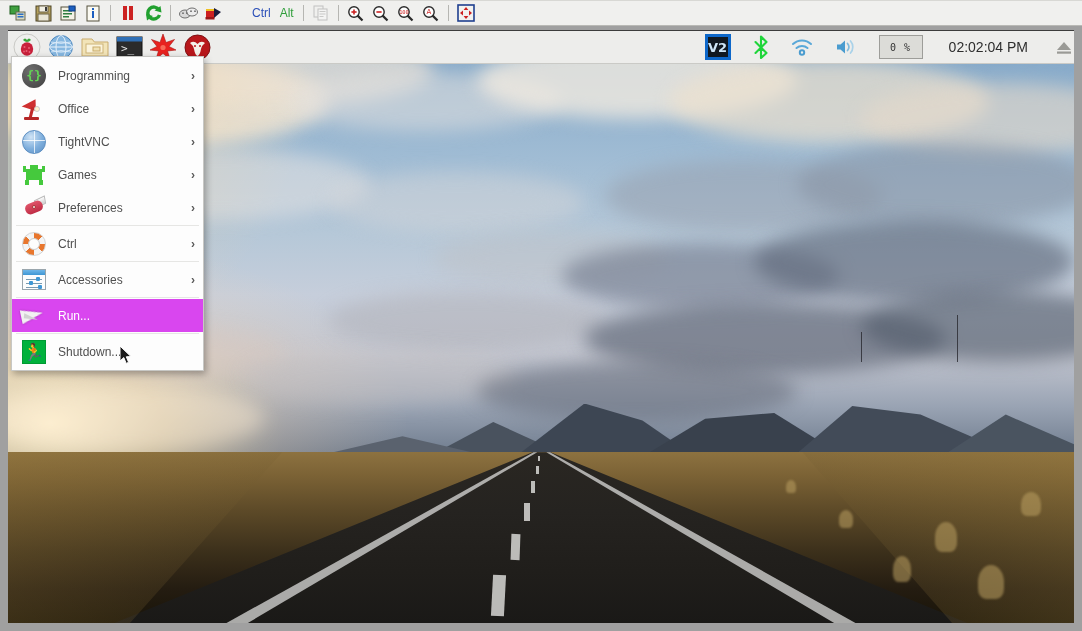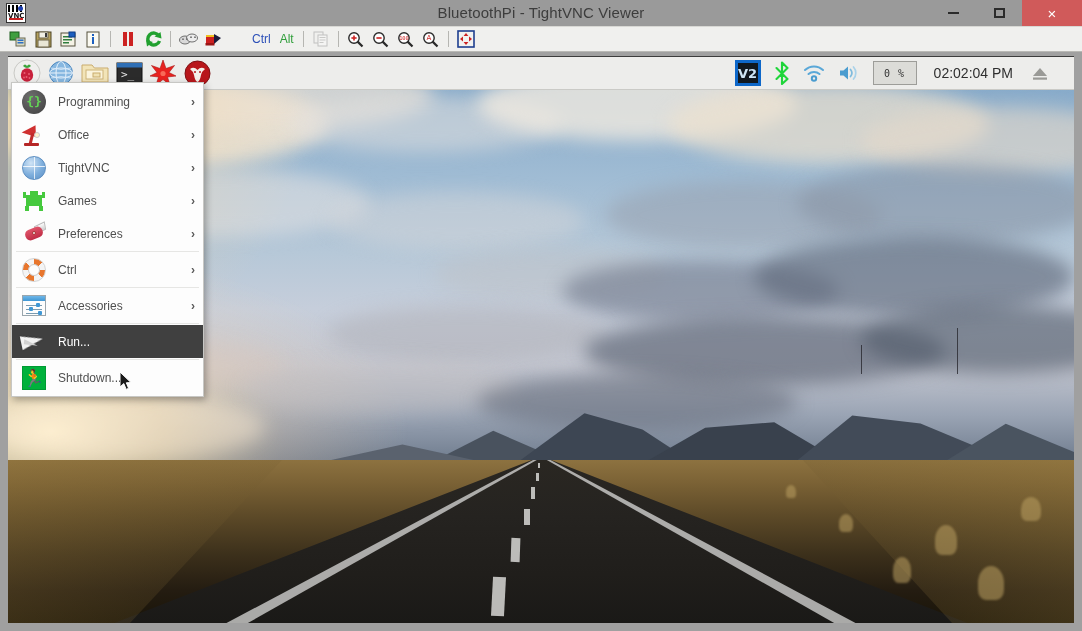--- a/index.html
+++ b/index.html
@@ -207,22 +207,22 @@
     z-index: 20;
   }
   .launcher-zone { display: flex; align-items: center; gap: 4px; padding-left: 4px; }
   .launcher {
     width: 30px; height: 30px;
     display: flex; align-items: center; justify-content: center;
     position: relative;
   }
   .tray-zone {
     margin-left: auto;
-    display: flex; align-items: center; gap: 13px;
-    padding-right: 24px; height: 22px;
+    display: flex; align-items: center; gap: 22px;
+    padding-right: 0; height: 22px;
   }
   .tray-item { display: flex; align-items: center; justify-content: center; height: 30px; }
   .cpu-badge {
     width: 44px; height: 24px;
     background: #dcdcd8;
     border: 1px solid #9d9d99;
     display: flex; align-items: center; justify-content: center;
     font-size: 10px; color: #333; letter-spacing: 1px;
     font-family: "DejaVu Sans Mono", monospace;
   }
@@ -267,21 +267,21 @@
   .menu-item .mi-label {
     font-size: 12px;
     color: #4f4f4f;
     padding-left: 10px;
     white-space: nowrap;
   }
   .menu-item .mi-arrow {
     margin-left: auto; margin-right: 8px;
     font-size: 12px; color: #5a5a5a; font-weight: bold;
   }
-  .menu-item.selected { background: #404040; }
+  .menu-item.selected { background: #d946ef; }
   .menu-item.selected .mi-label { color: #ffffff; }
   .menu-sep { height: 1px; background: #e6e6e4; margin: 1px 4px; }
 
   
   .ic-prog {
     width: 24px; height: 24px; border-radius: 50%;
     background: radial-gradient(circle at 35% 30%, #6e6e6e, #3f3f3f);
     color: #63d455; font-size: 13px; font-weight: bold;
     display: flex; align-items: center; justify-content: center;
     font-family: "DejaVu Sans Mono", monospace;
@@ -427,40 +427,20 @@
   }
 
   
   svg { display: block; }
 </style>
 </head>
 <body>
 
 <div class="window">
 
-  <div class="titlebar">
-    <div class="titlebar-icon">
-      <div class="vnc-top"></div>
-      <div class="vnc-dot"></div>
-      <div class="vnc-text">VNC</div>
-      <div class="vnc-bar"></div>
-    </div>
-    <div class="title-text">BluetoothPi - TightVNC Viewer</div>
-    <div class="win-controls">
-      <div class="win-btn">
-        <div class="min-glyph"></div>
-      </div>
-      <div class="win-btn">
-        <div class="max-glyph"></div>
-      </div>
-      <div class="win-btn close">
-        <span class="close-glyph">×</span>
-      </div>
-    </div>
-  </div>
 
   <div class="toolbar">
 
     <div class="tb-item">
       <svg width="18" height="17" viewBox="0 0 18 17">
         <rect x="1" y="1" width="9" height="8" fill="#3f9f3f" stroke="#1d5f1d"></rect>
         <rect x="7" y="7" width="9" height="8" fill="#d8d8c0" stroke="#6a6a55"></rect>
         <rect x="8.5" y="8.5" width="6" height="1.5" fill="#2b6fc4"></rect>
         <rect x="8.5" y="11" width="6" height="1.5" fill="#2b6fc4"></rect>
       </svg>

